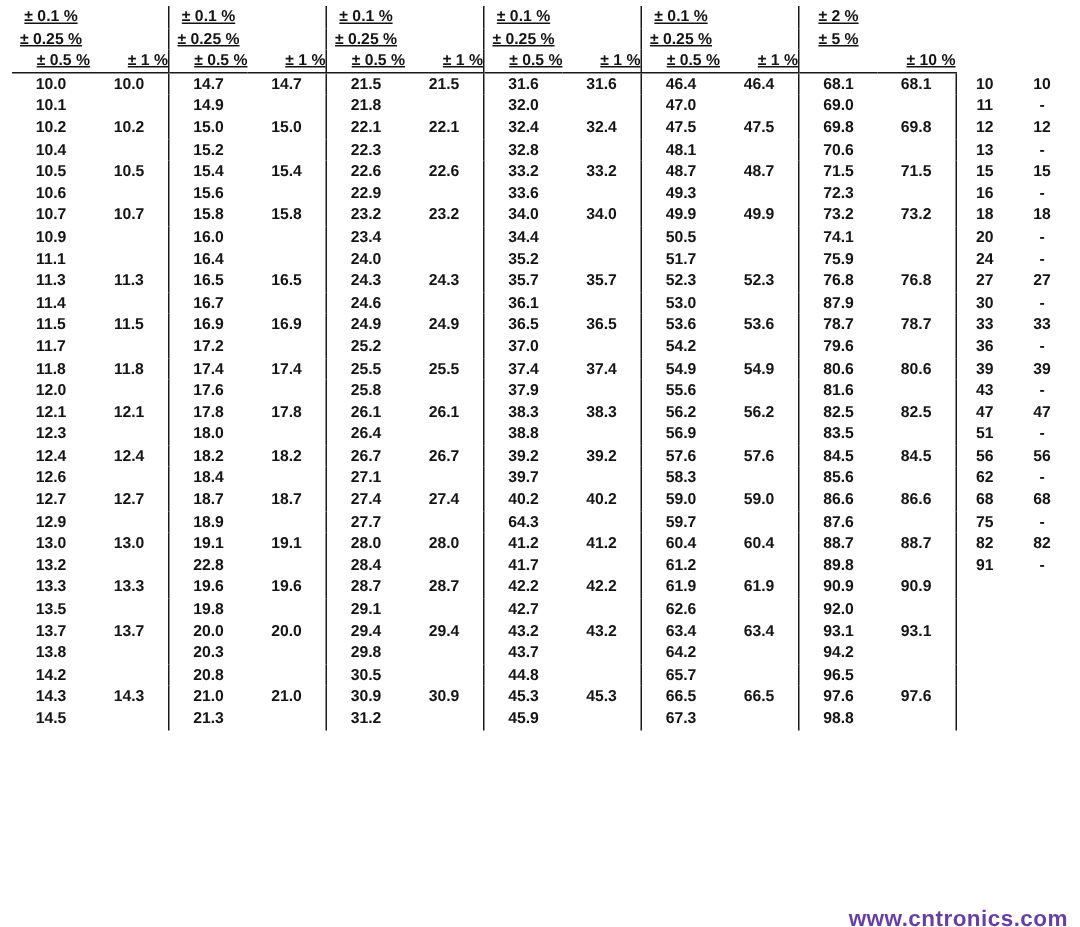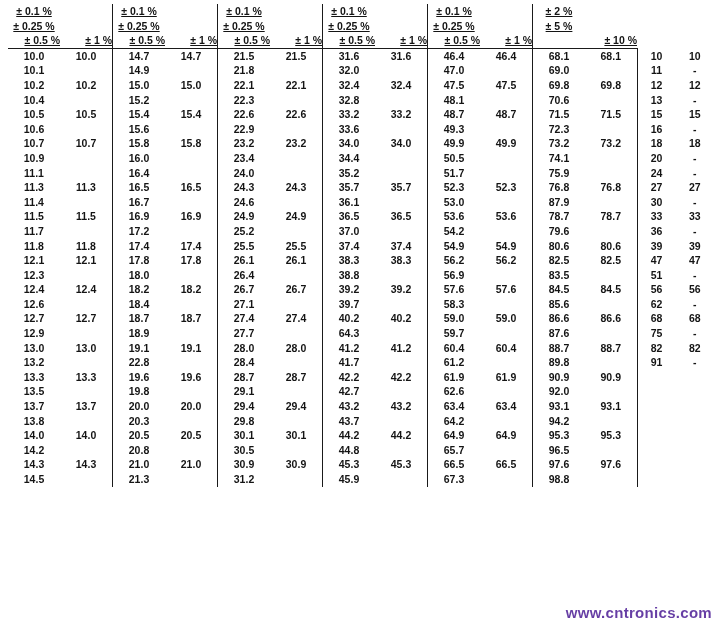--- a/index.html
+++ b/index.html
@@ -346,20 +346,36 @@
           <td class="col-a vsep">37.4</td>
           <td class="col-b">37.4</td>
           <td class="col-a vsep">54.9</td>
           <td class="col-b">54.9</td>
           <td class="col-a vsep">80.6</td>
           <td class="col-b">80.6</td>
           <td class="col-a vsep">39</td>
           <td class="col-b">39</td>
         </tr>
         <tr>
+          <td class="col-a">12.0</td>
+          <td class="col-b"></td>
+          <td class="col-a vsep">17.6</td>
+          <td class="col-b"></td>
+          <td class="col-a vsep">25.8</td>
+          <td class="col-b"></td>
+          <td class="col-a vsep">37.9</td>
+          <td class="col-b"></td>
+          <td class="col-a vsep">55.6</td>
+          <td class="col-b"></td>
+          <td class="col-a vsep">81.6</td>
+          <td class="col-b"></td>
+          <td class="col-a vsep">43</td>
+          <td class="col-b">-</td>
+        </tr>
+        <tr>
           <td class="col-a">12.1</td>
           <td class="col-b">12.1</td>
           <td class="col-a vsep">17.8</td>
           <td class="col-b">17.8</td>
           <td class="col-a vsep">26.1</td>
           <td class="col-b">26.1</td>
           <td class="col-a vsep">38.3</td>
           <td class="col-b">38.3</td>
           <td class="col-a vsep">56.2</td>
           <td class="col-b">56.2</td>
@@ -538,36 +554,20 @@
           <td class="col-a vsep">43.7</td>
           <td class="col-b"></td>
           <td class="col-a vsep">64.2</td>
           <td class="col-b"></td>
           <td class="col-a vsep">94.2</td>
           <td class="col-b"></td>
           <td class="col-a vsep"></td>
           <td class="col-b"></td>
         </tr>
         <tr>
-          <td class="col-a">14.0</td>
-          <td class="col-b">14.0</td>
-          <td class="col-a vsep">20.5</td>
-          <td class="col-b">20.5</td>
-          <td class="col-a vsep">30.1</td>
-          <td class="col-b">30.1</td>
-          <td class="col-a vsep">44.2</td>
-          <td class="col-b">44.2</td>
-          <td class="col-a vsep">64.9</td>
-          <td class="col-b">64.9</td>
-          <td class="col-a vsep">95.3</td>
-          <td class="col-b">95.3</td>
-          <td class="col-a vsep"></td>
-          <td class="col-b"></td>
-        </tr>
-        <tr>
           <td class="col-a">14.2</td>
           <td class="col-b"></td>
           <td class="col-a vsep">20.8</td>
           <td class="col-b"></td>
           <td class="col-a vsep">30.5</td>
           <td class="col-b"></td>
           <td class="col-a vsep">44.8</td>
           <td class="col-b"></td>
           <td class="col-a vsep">65.7</td>
           <td class="col-b"></td>

